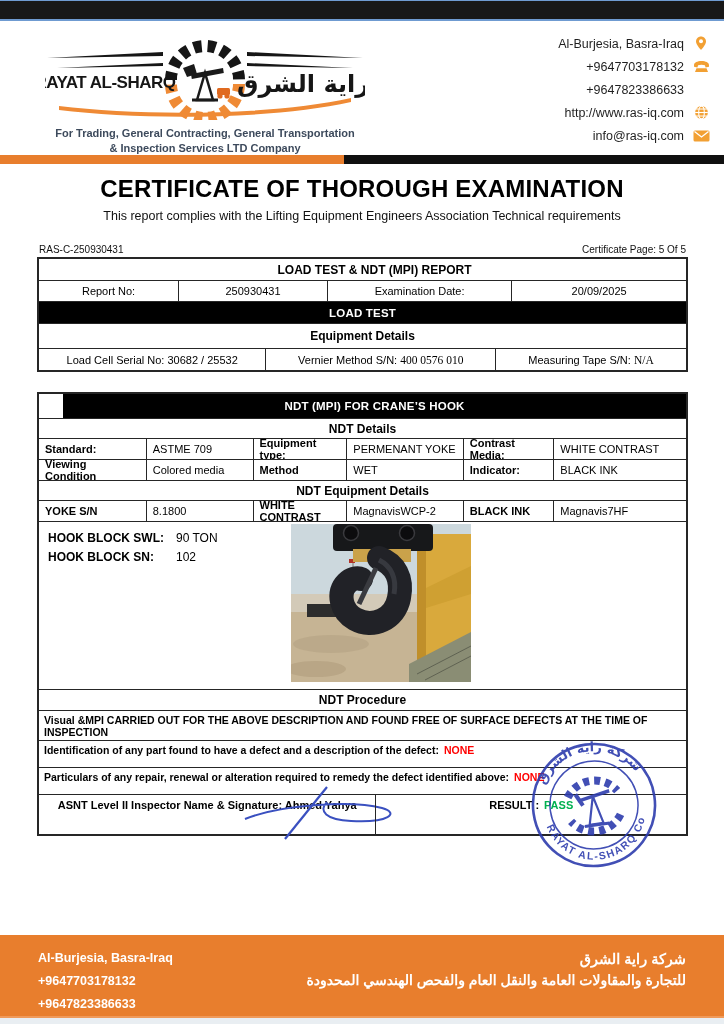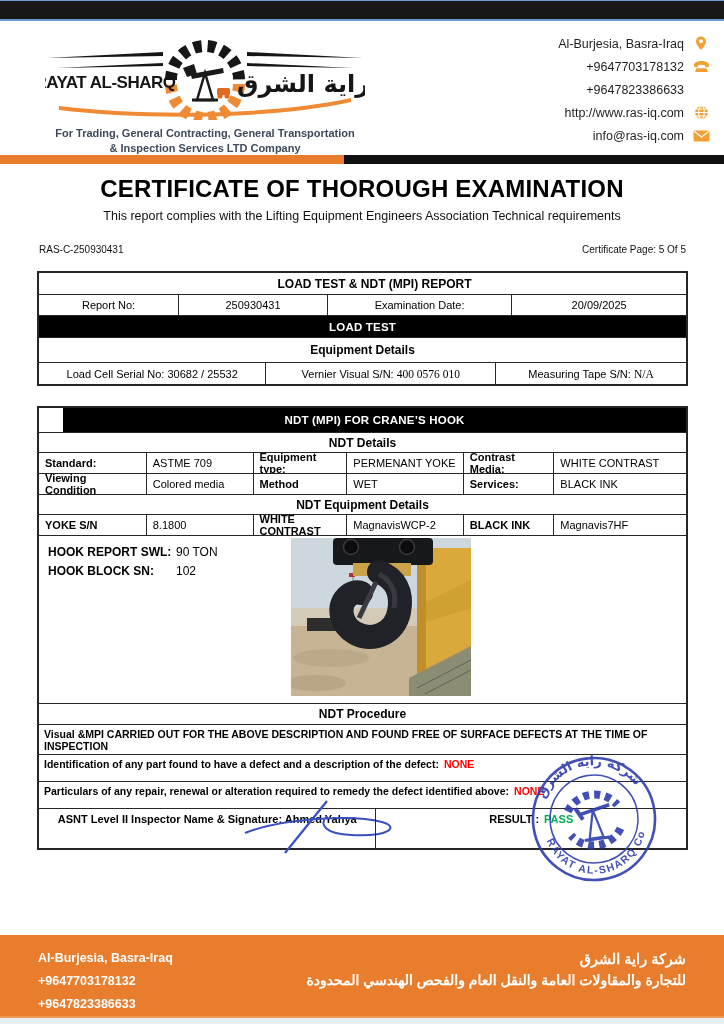--- a/index.html
+++ b/index.html
@@ -20,21 +20,21 @@
 
   
   .divider { height:9px; background:linear-gradient(to right,#e87e2d 0%,#e87e2d 47.5%,#101010 47.5%,#101010 100%); }
 
   
   .title { text-align:center; font-size:24px; font-weight:bold; color:#000; margin-top:11px; letter-spacing:.2px; }
   .subtitle { text-align:center; font-size:12.5px; color:#111; margin-top:6px; }
 
   
   .content { margin:21px 36px 0 37px; position:relative; }
-  .meta-row { display:flex; justify-content:space-between; font-size:10px; color:#111; margin-bottom:16px; padding:0 2px;gap:32px; }
+  .meta-row { display:flex; justify-content:space-between; font-size:10px; color:#111; margin-bottom:2px; padding:0 2px;gap:32px; }
 
   .tbl { border:2px solid #262626; width:100%; }
   .row { display:flex; border-top:1.5px solid #262626; align-items:stretch; }
   .row:first-child { border-top:none;margin-left:24px; }
   .cell { display:flex; align-items:center; border-left:1.5px solid #262626; padding:0 6px; font-size:11px; color:#000; overflow:hidden; }
   .cell:first-child { border-left:none; }
   .c-center { justify-content:center; text-align:center; }
   .bold { font-weight:bold; }
   .head-row { justify-content:center; align-items:center; display:flex; font-weight:bold; font-size:12px; }
   .banner { background:#000000; color:#fff; font-weight:bold; display:flex; align-items:center; justify-content:center; font-size:11.5px; letter-spacing:.2px; }
@@ -175,21 +175,21 @@
       <div class="cell c-center" style="width:21.5%">Report No:</div>
       <div class="cell c-center" style="width:23%">250930431</div>
       <div class="cell c-center" style="width:28.5%">Examination Date:</div>
       <div class="cell c-center" style="width:27%">20/09/2025</div>
     </div>
     <div class="row banner h22">LOAD TEST</div>
     <div class="row head-row h25">Equipment Details</div>
     <div class="row h22">
       <div class="cell c-center" style="width:35%">Load Cell Serial No: 30682 / 25532</div>
       <div class="cell c-center" style="width:35.5%">
-        <span>Vernier Visual S/N:</span>&nbsp;<span class="serif">400 0576 010</span>
+        <span>Vernier Method S/N:</span>&nbsp;<span class="serif">400 0576 010</span>
       </div>
       <div class="cell c-center" style="width:29.5%">
         <span>Measuring Tape S/N:</span>&nbsp;<span class="serif">N/A</span>
       </div>
     </div>
   </div>
 
   <div class="tbl" style="margin-top:20px; position:relative;">
     <div class="row banner h24">NDT (MPI) FOR CRANE’S HOOK</div>
     <div class="row head-row h20">NDT Details</div>
@@ -200,39 +200,39 @@
       <div class="cell bold" style="width:14.5%">Equipment type:</div>
       <div class="cell" style="width:18%">PERMENANT YOKE</div>
       <div class="cell bold" style="width:14%">Contrast Media:</div>
       <div class="cell" style="width:20.5%">WHITE CONTRAST</div>
     </div>
     <div class="row h21">
       <div class="cell bold" style="width:16.5%">Viewing Condition</div>
       <div class="cell" style="width:16.5%">Colored media</div>
       <div class="cell bold" style="width:14.5%">Method</div>
       <div class="cell" style="width:18%">WET</div>
-      <div class="cell bold" style="width:14%">Services:</div>
+      <div class="cell bold" style="width:14%">Indicator:</div>
       <div class="cell" style="width:20.5%">BLACK INK</div>
     </div>
 
     <div class="row head-row h20">NDT Equipment Details</div>
 
     <div class="row h21">
       <div class="cell bold" style="width:16.5%">YOKE S/N</div>
       <div class="cell" style="width:16.5%">8.1800</div>
       <div class="cell bold" style="width:14.5%">WHITE CONTRAST</div>
       <div class="cell" style="width:18%">MagnavisWCP-2</div>
       <div class="cell bold" style="width:14%">BLACK INK</div>
       <div class="cell" style="width:20.5%">Magnavis7HF</div>
     </div>
 
     <div class="hook-section">
       <div class="hook-labels">
         <div class="hook-line">
-          <span class="hl">HOOK REPORT SWL:</span>
+          <span class="hl">HOOK BLOCK SWL:</span>
           <span>90 TON</span>
         </div>
         <div class="hook-line">
           <span class="hl">HOOK BLOCK SN:</span>
           <span>102</span>
         </div>
       </div>
       <svg class="photo" viewBox="0 0 180 158">
         <rect x="0" y="0" width="180" height="90" fill="#ccd8dd"></rect>
         <rect x="0" y="70" width="180" height="20" fill="#d3cab8"></rect>

